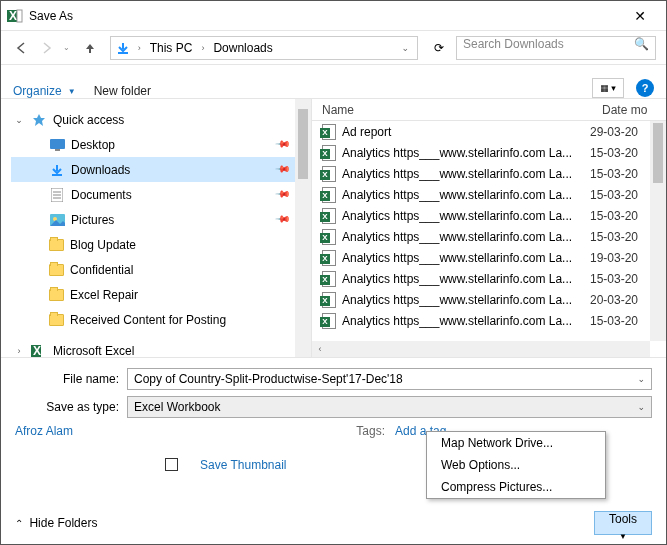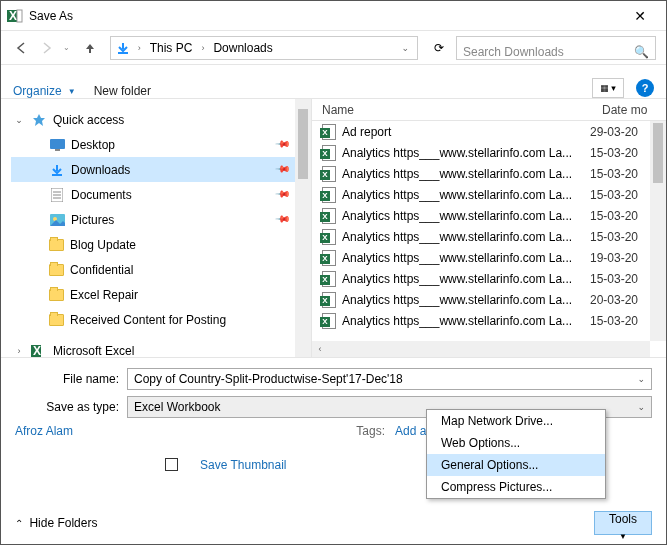--- a/index.html
+++ b/index.html
@@ -14,21 +14,21 @@
 .nav-btn { width: 20px; height: 20px; display: flex; align-items: center; justify-content: center; color: #666; }
 .nav-btn.disabled { color: #ccc; }
 .chev-sm { font-size: 8px; color: #888; margin-right: 4px; }
 .up-btn { width: 20px; height: 20px; display: flex; align-items: center; justify-content: center; }
 .addrbar { flex: 1; height: 24px; border: 1px solid #ccc; display: flex; align-items: center; padding: 0 4px; gap: 4px; margin: 0 4px; }
 .addrbar .crumb { padding: 0 2px; }
 .addrbar .sep { font-size: 9px; color: #666; padding: 0 3px; }
 .addrbar .spacer { flex: 1; }
 .addrbar .drop { font-size: 9px; color: #666; padding: 0 4px; }
 .refresh { width: 22px; text-align: center; }
-.searchbox { width: 200px; height: 24px; border: 1px solid #ccc; display: flex; align-items: flex-end; padding: 0 6px; color: #888; }
+.searchbox { width: 200px; height: 24px; border: 1px solid #ccc; display: flex; align-items: flex-start; padding: 0 6px; color: #888; }
 .searchbox .sicon { margin-left: auto; }
 
 .toolbar { height: 34px; display: flex; align-items: flex-end; padding: 0 12px; gap: 18px; border-bottom: 1px solid #e5e5e5; }
 .toolbar .org { color: #1a6fb8; display: flex; align-items: center; gap: 6px; }
 .toolbar .nf { color: #222; }
 .toolbar .right { margin-left: auto; display: flex; align-items: center; gap: 12px; }
 .viewbtn { width: 32px; height: 20px; border: 1px solid #ccc; display: flex; align-items: center; justify-content: center; font-size: 9px; }
 .help { width: 18px; height: 18px; border-radius: 50%; background: #0078d7; color: #fff; display: flex; align-items: center; justify-content: center; font-size: 11px; font-weight: bold; }
 
 .mainarea { display: flex; height: 258px; }
@@ -343,16 +343,15 @@
     <div style="flex:1"></div>
     <div class="btn tools">
         <span>Tools</span>
         <span style="font-size:8px">▼</span>
       </div>
   </div>
 
   <div class="menu-popup">
     <div class="mi">Map Network Drive...</div>
     <div class="mi">Web Options...</div>
-    <div class="mi sel">General Options...</div>
     <div class="mi">Compress Pictures...</div>
   </div>
 </div>
 
 </body></html>

